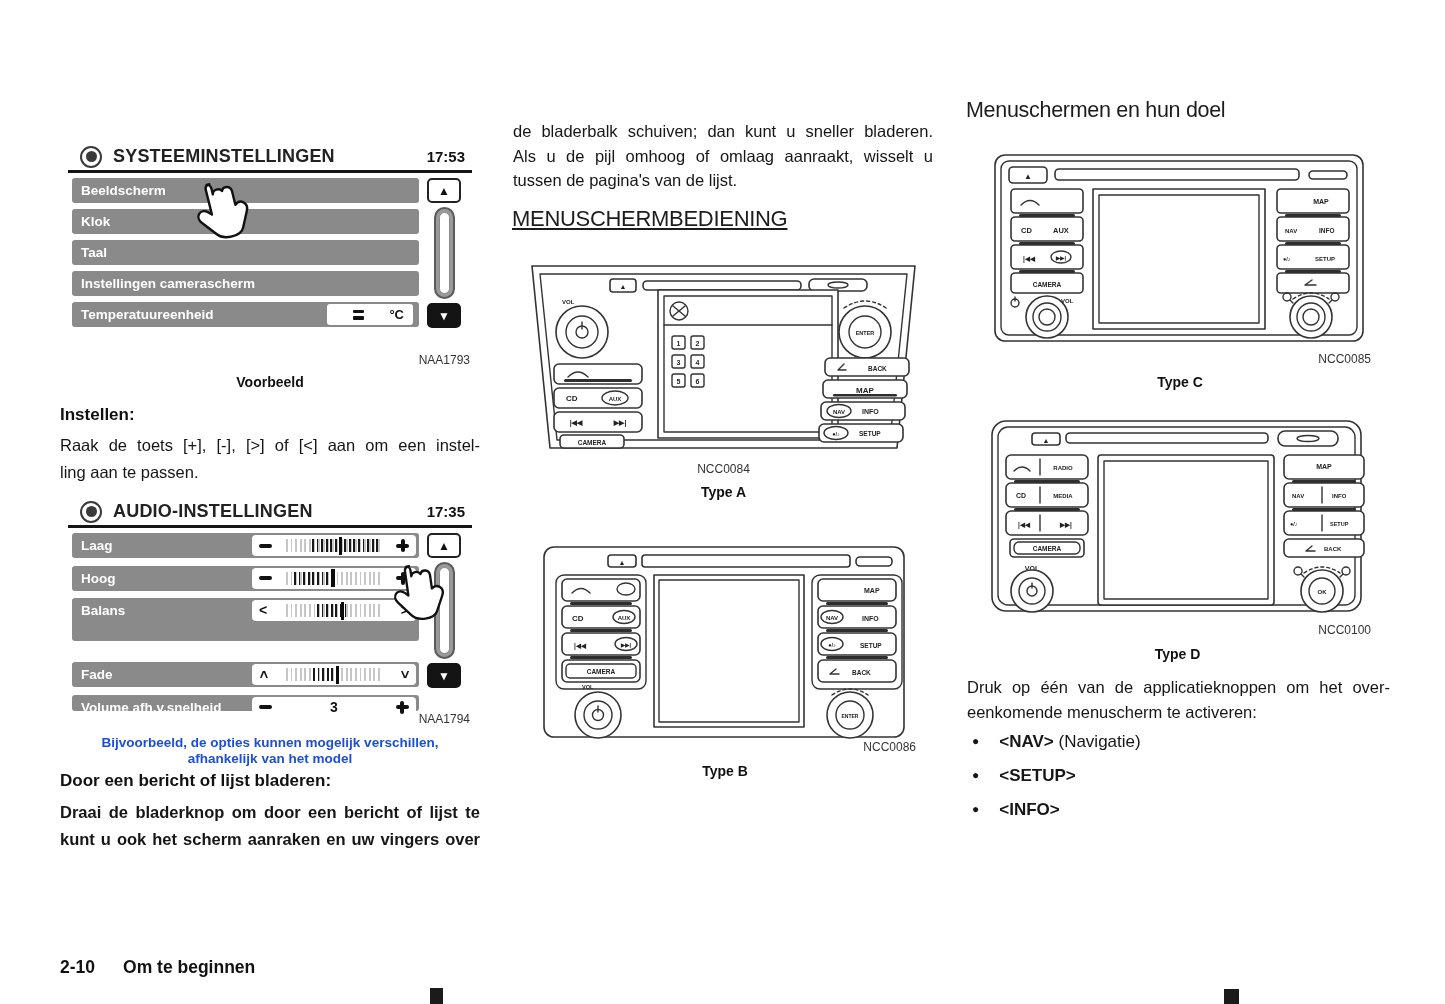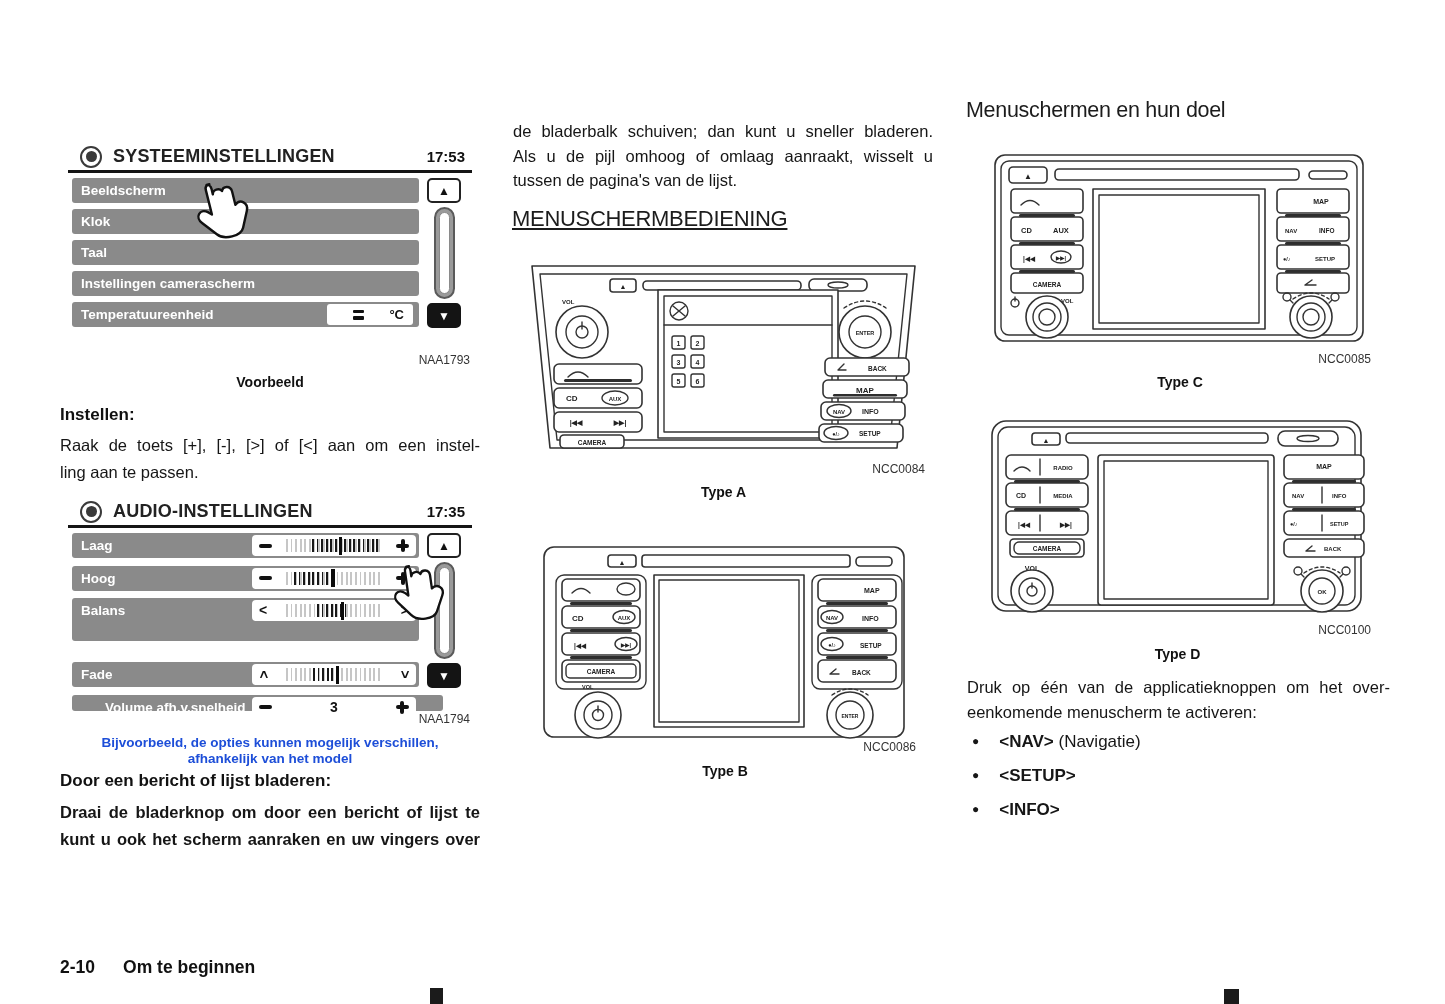--- a/index.html
+++ b/index.html
@@ -171,21 +171,21 @@
         <span class="mlabel">Fade</span>
         <span class="ctrlbox">
           <span class="chev up">&lt;</span>
           <span class="ticks">
               <span class="tick-fill" style="left: 28%; width: 28%;"></span>
               <span class="tick-cursor" style="left: 52%;"></span>
             </span>
           <span class="chev down">&lt;</span>
         </span>
       </div>
-      <div class="mrow" style="height:16px;line-height:25px;padding-left:24px;">
+      <div class="mrow" style="height:16px;line-height:25px;">
         <span class="mlabel">Volume afh.v.snelheid</span>
         <span class="ctrlbox">
           <span class="g-minus"></span>
           <span class="step-val">3</span>
           <span class="g-plus"></span>
         </span>
       </div>
     </div>
     <div class="rail" style="left:359px;">
       <div class="rail-up">
@@ -281,21 +281,21 @@
     <rect class="dbar" x="311" y="136" width="64" height="2.5" rx="1.2"></rect>
     <rect class="dl" x="299" y="144" width="84" height="18" rx="5"></rect>
     <ellipse class="dn" cx="317" cy="153" rx="12" ry="6.5"></ellipse>
     <text class="dt" x="317" y="155.5" font-size="6" text-anchor="middle">NAV</text>
     <text class="dt" x="340" y="156" font-size="7">INFO</text>
     <rect class="dl" x="297" y="166" width="84" height="18" rx="5"></rect>
     <ellipse class="dn" cx="314" cy="175" rx="12" ry="6.5"></ellipse>
     <text class="dt" x="314" y="177.5" font-size="5.5" text-anchor="middle">●/♪</text>
     <text class="dt" x="337" y="178" font-size="6.5">SETUP</text>
   </svg>
-  <div class="abs figno" style="left:522px;top:462px;width:403px;">NCC0084</div>
+  <div class="abs figno" style="left:522px;top:462px;width:403px;text-align:center;">NCC0084</div>
   <div class="abs figcap" style="left:522px;top:484px;width:403px;">Type A</div>
 
   <svg class="abs" style="left:534px;top:543px;" width="382" height="200" viewBox="0 0 382 200">
     <rect class="dl" x="10" y="4" width="360" height="190" rx="10"></rect>
     <rect class="dl" x="74" y="12" width="28" height="12" rx="3"></rect>
     <text class="dt" x="88" y="21.5" font-size="7" text-anchor="middle">▲</text>
     <rect class="dl" x="108" y="12" width="208" height="12" rx="3"></rect>
     <rect class="dl" x="322" y="14" width="36" height="9" rx="4"></rect>
 
     <rect class="dn" x="22" y="32" width="90" height="114" rx="8"></rect>

